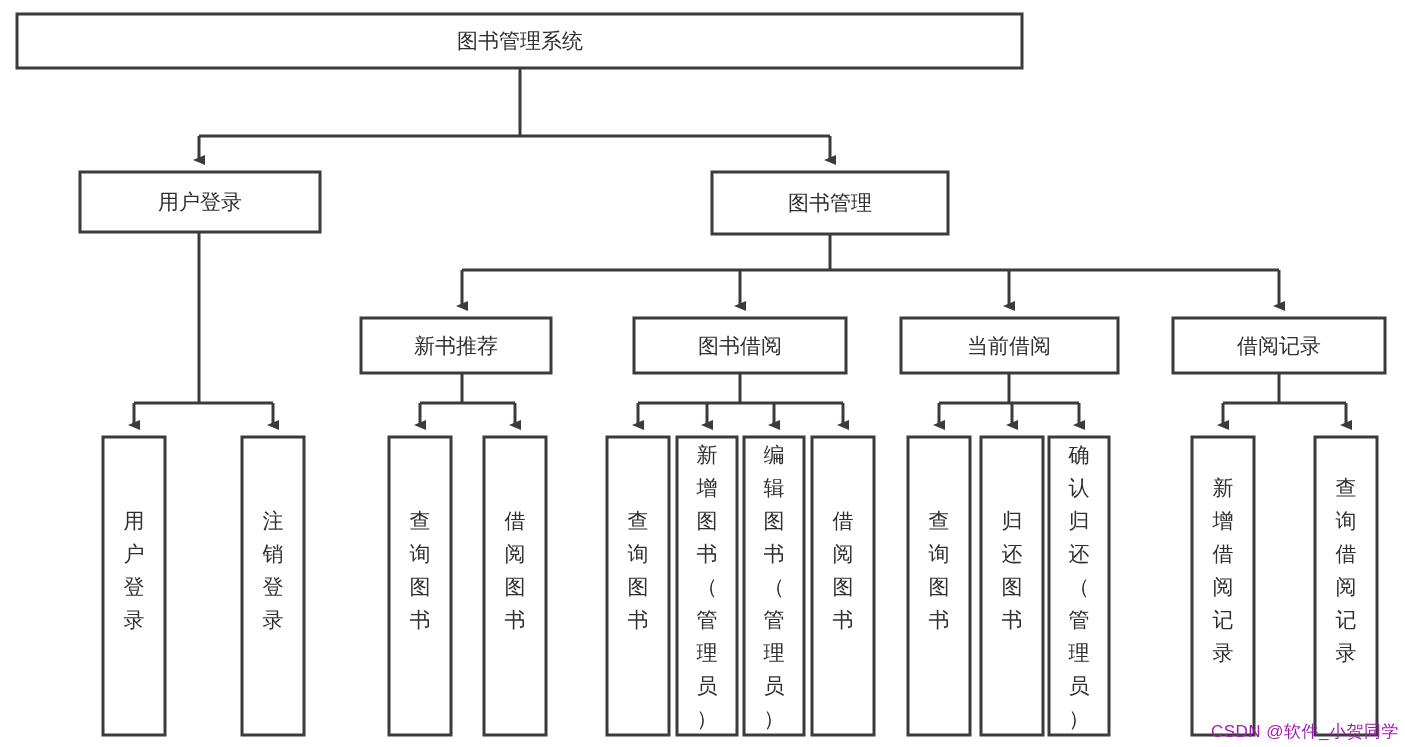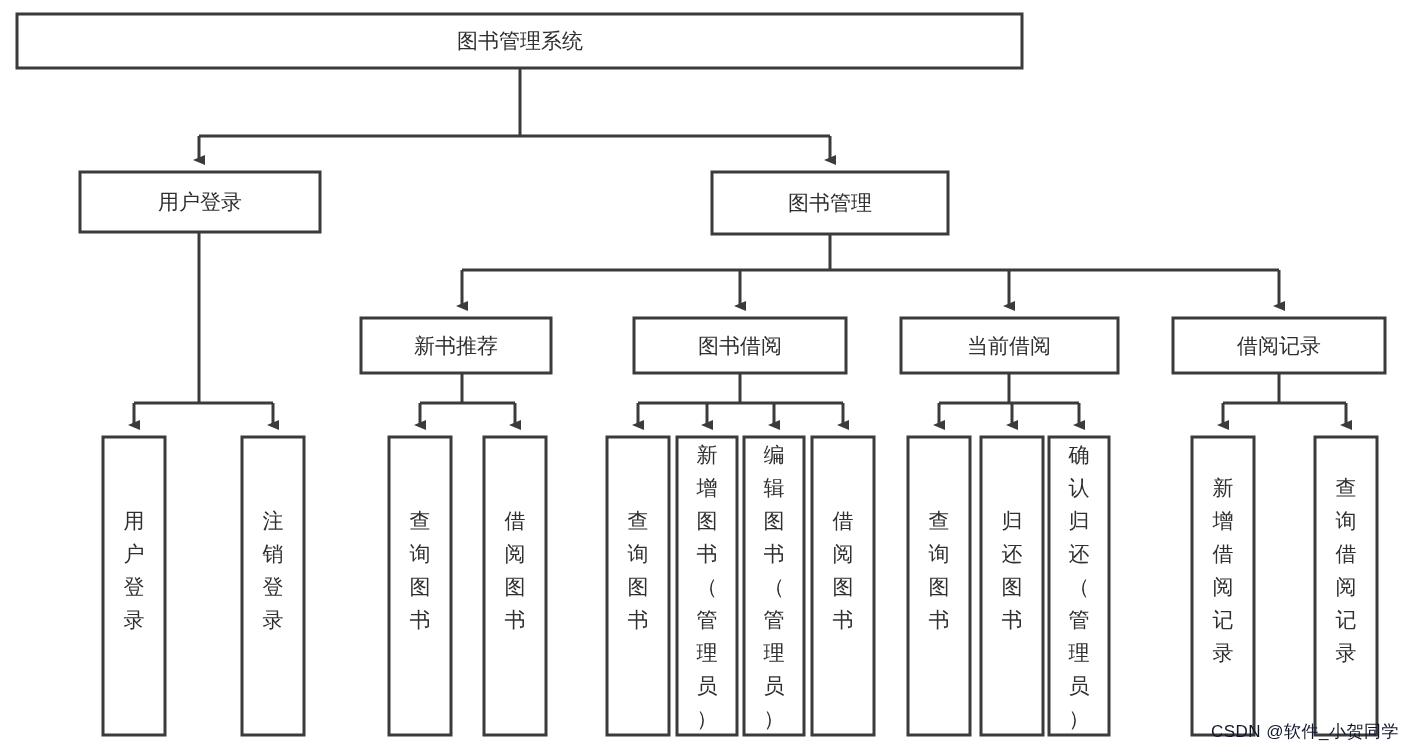--- a/index.html
+++ b/index.html
@@ -18,21 +18,21 @@
     text-anchor:middle;dominant-baseline:middle;
   }
   .vlbl{
     font-family:"Liberation Sans","DejaVu Sans",sans-serif;
     fill:#2f2f2f;font-size:21px;
     text-anchor:middle;
   }
   .watermark{
     position:absolute;right:6px;bottom:4px;
     font-family:"Liberation Sans","DejaVu Sans",sans-serif;
-    font-size:17px;color:#0f172a;white-space:nowrap;
+    font-size:17px;color:#a21caf;white-space:nowrap;
     letter-spacing:0.5px;
   }
 </style>
 </head>
 <body>
 
 <svg id="diagram" viewBox="0 0 1405 747" xmlns="http://www.w3.org/2000/svg">
 
   <defs>
     <marker id="arrow" markerWidth="12" markerHeight="12" refX="5" refY="6" orient="auto" markerUnits="userSpaceOnUse">

